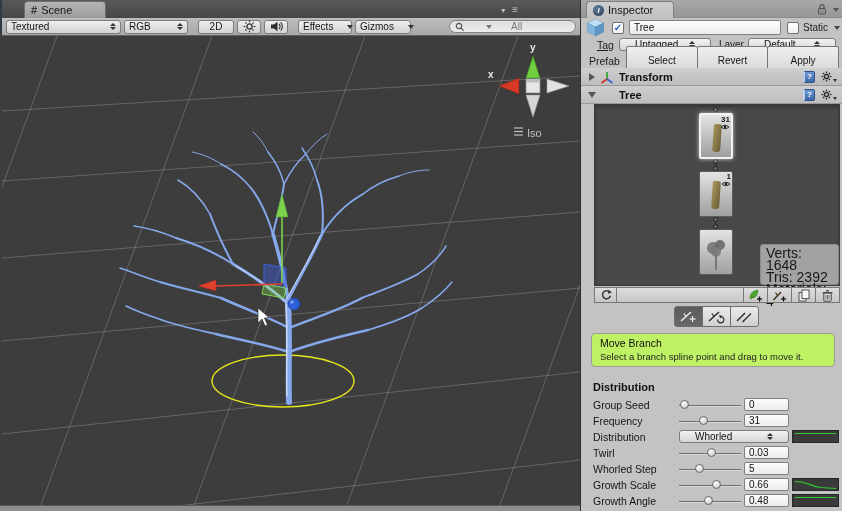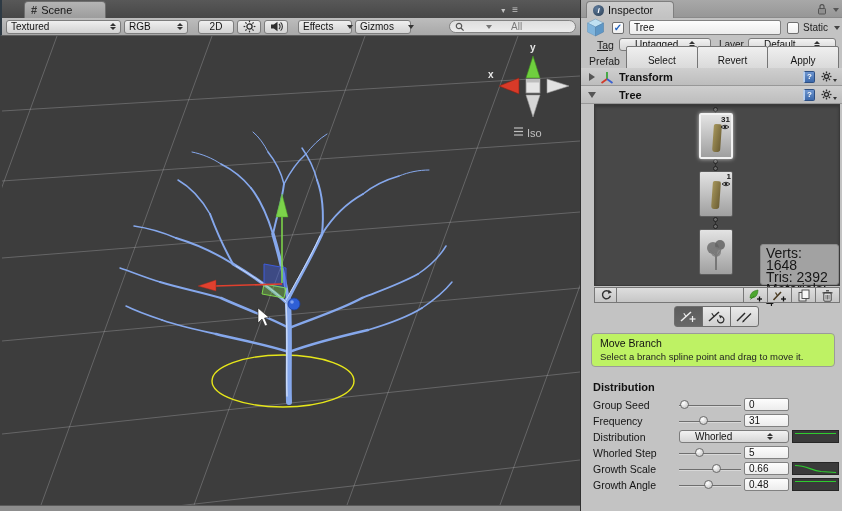--- a/index.html
+++ b/index.html
@@ -548,20 +548,28 @@
               <i class="dn"></i>
             </span>
         </div>
         <div class="pcurve">
           <svg width="45" height="11">
               <polyline points="2,2.5 43,2.5" fill="none" stroke="#2ecc2e" stroke-width="1.2"></polyline>
             </svg>
         </div>
       </div>
 
+      <div class="prow">
+        <span class="plabel">Twirl</span>
+        <span class="slider-track"></span>
+        <span class="slider-handle" style="left: 126px;"></span>
+        <div class="field pvalue">
+            <span>0.03</span>
+          </div>
+      </div>
 
       <div class="prow">
         <span class="plabel">Whorled Step</span>
         <span class="slider-track"></span>
         <span class="slider-handle" style="left: 114px;"></span>
         <div class="field pvalue">
             <span>5</span>
           </div>
       </div>
 

